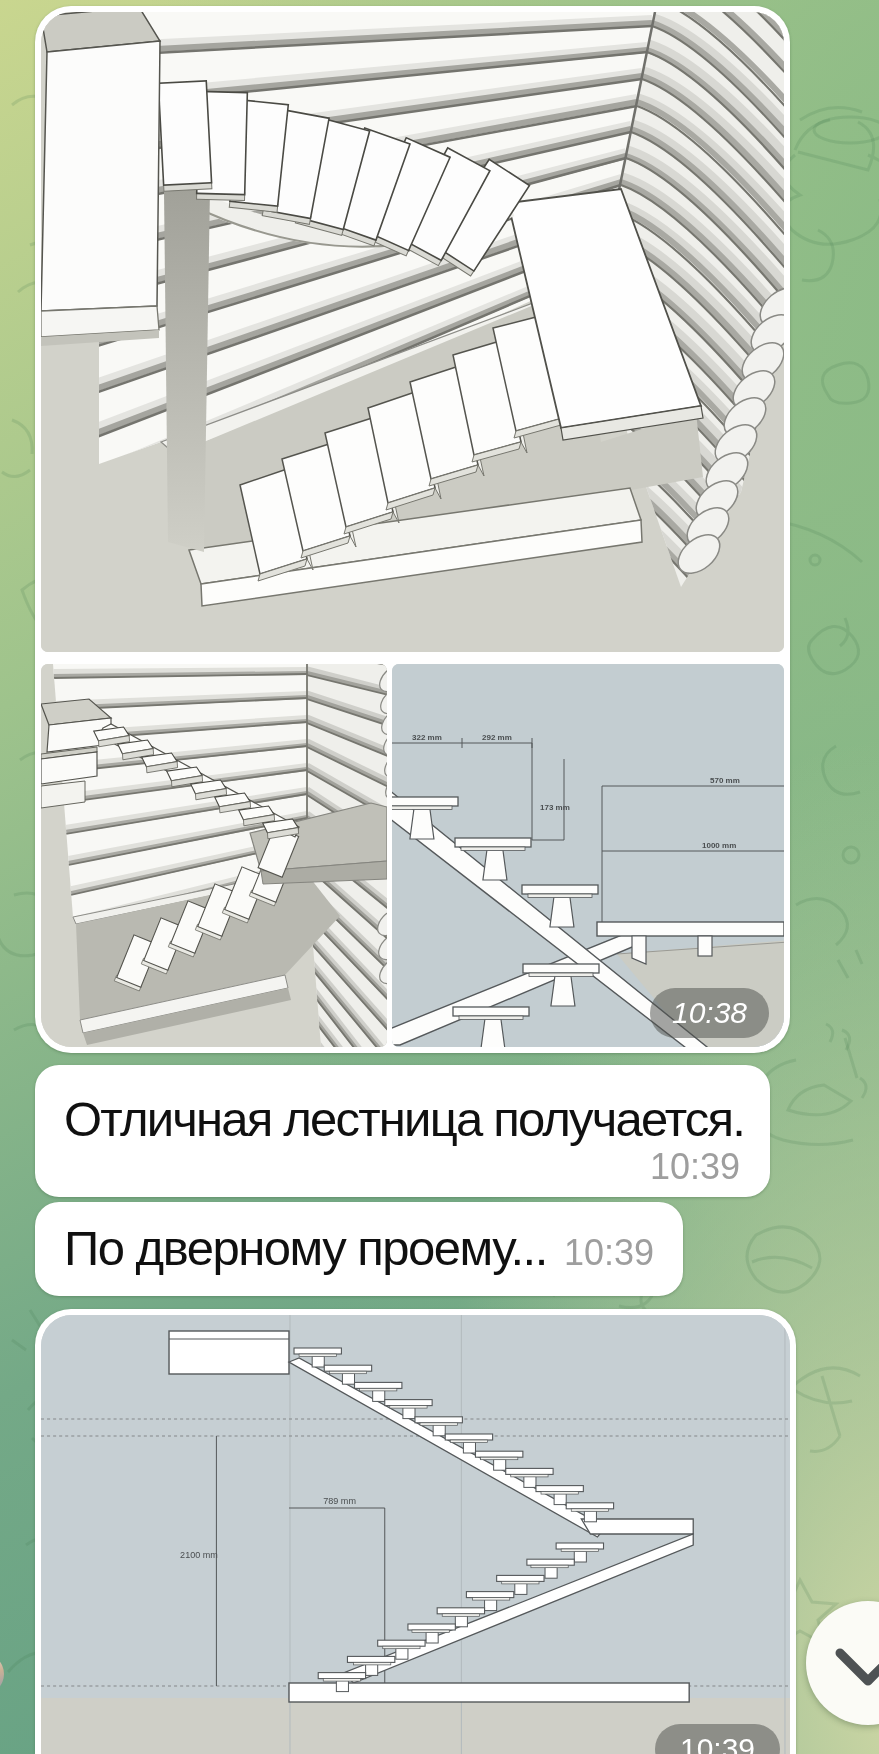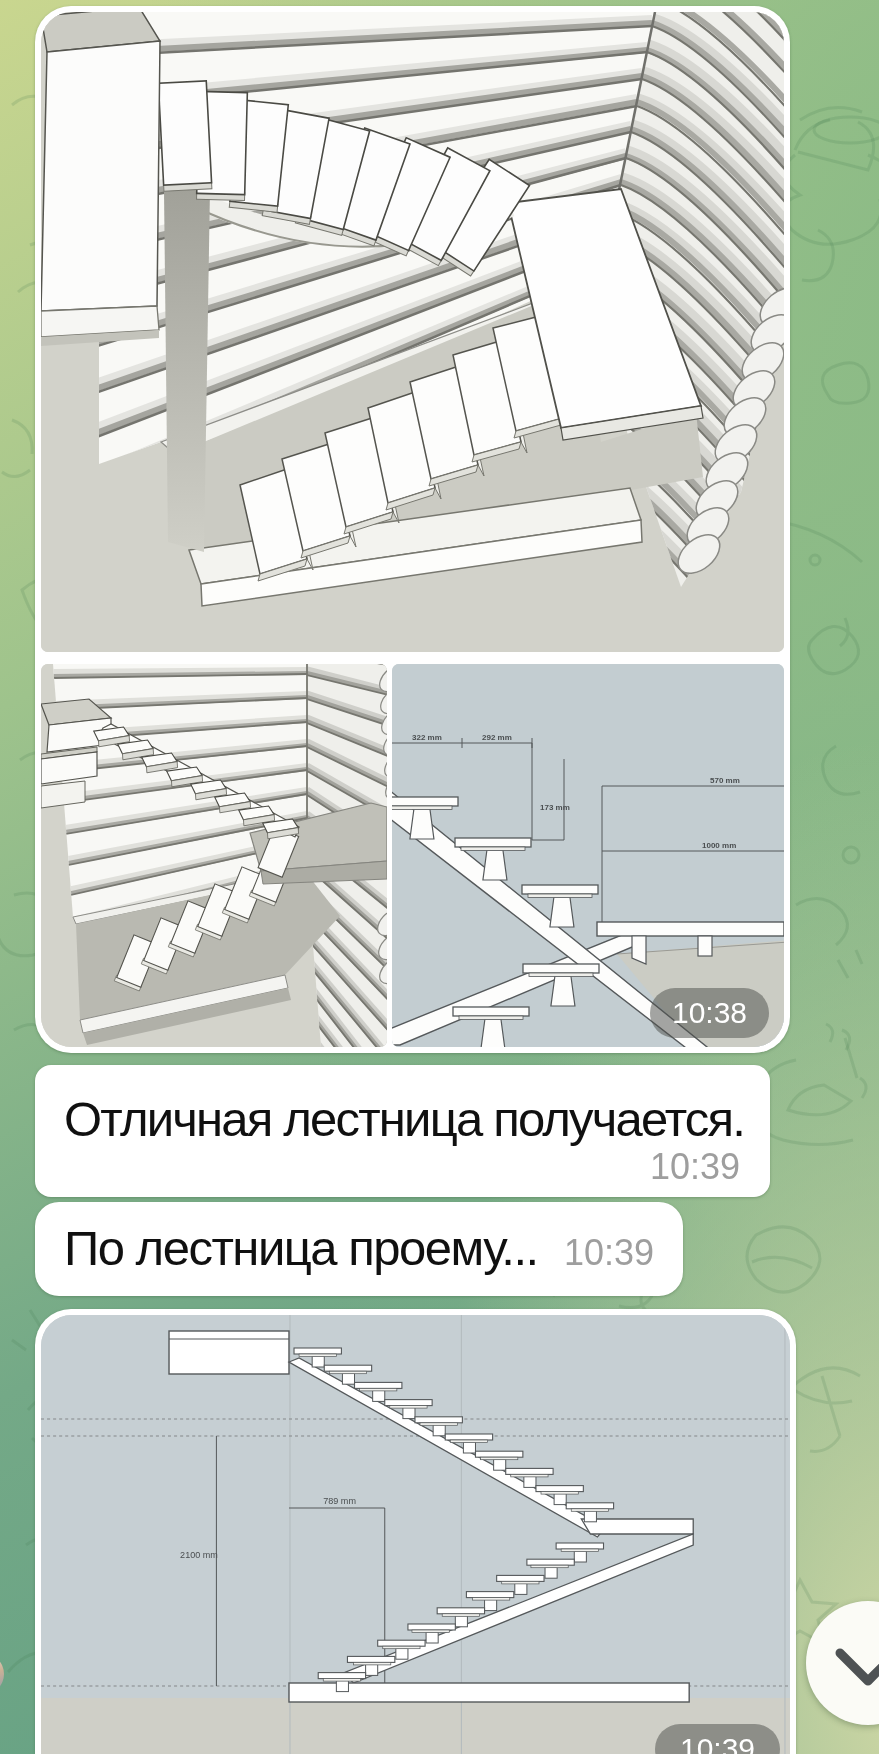--- a/index.html
+++ b/index.html
@@ -520,32 +520,32 @@
 <rect x="136" y="230" width="64" height="3.5" fill="#eeeeea" stroke="#55595b" stroke-width="0.8"></rect>
 <polygon points="162.92,312 178.92,312 182.92,342 158.92,342" fill="#fdfdfc" stroke="#55595b" stroke-width="1.2"></polygon>
 <rect x="131" y="300" width="76" height="9" fill="#fdfdfc" stroke="#55595b" stroke-width="1.3"></rect>
 <rect x="137" y="309" width="64" height="3.5" fill="#eeeeea" stroke="#55595b" stroke-width="0.8"></rect>
 <polygon points="92.92,355 108.92,355 112.92,385 88.92,385" fill="#fdfdfc" stroke="#55595b" stroke-width="1.2"></polygon>
 <rect x="61" y="343" width="76" height="9" fill="#fdfdfc" stroke="#55595b" stroke-width="1.3"></rect>
 <rect x="67" y="352" width="64" height="3.5" fill="#eeeeea" stroke="#55595b" stroke-width="0.8"></rect>
 </svg>
 </div>
 
-<div class="abs" id="pill1038" style="left:650px;top:988px;width:119px;height:50px;border-radius:25px;background:rgba(80,82,78,0.52);color:#fff;font-size:30px;line-height:50px;text-align:center;">10:38</div>
-
-<div class="abs" id="bubble1" style="left:35px;top:1065px;width:735px;height:132px;background:#fff;border-radius:16px;box-shadow:0 1px 3px rgba(62,98,62,0.4);">
+<div class="abs" id="pill1038" style="left:650px;top:988px;width:119px;height:50px;border-radius:25px;background:rgba(80,82,78,0.52);color:#fff;font-size:30px;line-height:50px;text-align:center;font-style:italic;">10:38</div>
+
+<div class="abs" id="bubble1" style="left:35px;top:1065px;width:735px;height:132px;background:#fff;border-radius:24px;box-shadow:0 1px 3px rgba(62,98,62,0.4);">
 
 <div class="abs" style="left:29px;top:30px;font-size:49px;line-height:1;letter-spacing:-1.8px;color:#101010;white-space:nowrap;">Отличная лестница получается.</div>
 
 <div class="abs" style="right:30px;top:84px;font-size:36px;line-height:1;color:#9e9e9e;">10:39</div>
 </div>
 
 <div class="abs" id="bubble2" style="left:35px;top:1202px;width:648px;height:94px;background:#fff;border-radius:24px;box-shadow:0 1px 3px rgba(62,98,62,0.4);">
 
-<div class="abs" style="left:29px;top:22px;font-size:49px;line-height:1;letter-spacing:-1.5px;color:#101010;white-space:nowrap;">По лестница проему...</div>
+<div class="abs" style="left:29px;top:22px;font-size:49px;line-height:1;letter-spacing:-1.5px;color:#101010;white-space:nowrap;">По дверному проему...</div>
 
 <div class="abs" style="left:529px;top:33px;font-size:36px;line-height:1;color:#9e9e9e;">10:39</div>
 </div>
 
 <div class="abs" id="photo4card" style="left:35px;top:1309px;width:761px;height:445px;background:#fff;border-radius:36px 36px 0 0;box-shadow:0 1px 3px rgba(62,98,62,0.4);"></div>
 
 <div class="abs" id="photo4" style="left:41px;top:1315px;width:749px;height:439px;border-radius:31px 31px 0 0;overflow:hidden;background:#c6cfd3;">
 <svg width="749" height="439" viewBox="0 0 743 439" preserveAspectRatio="none" xmlns="http://www.w3.org/2000/svg">
 
 <rect width="743" height="439" fill="#c6cfd3"></rect>

